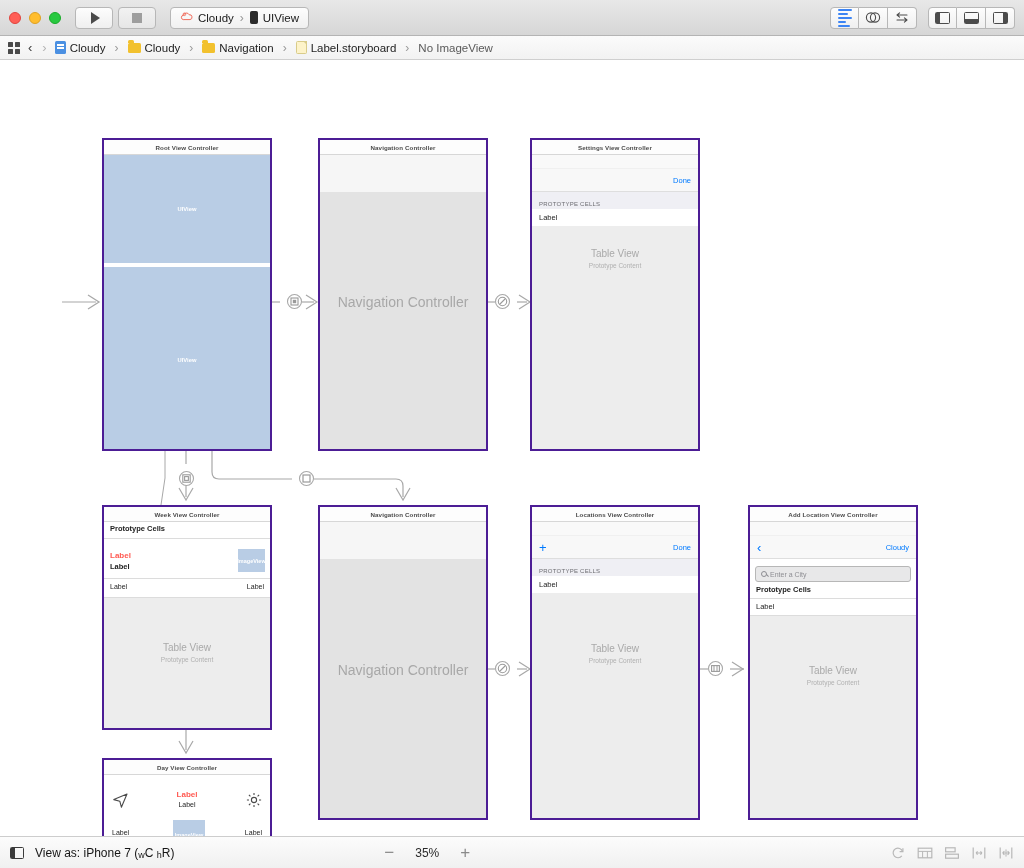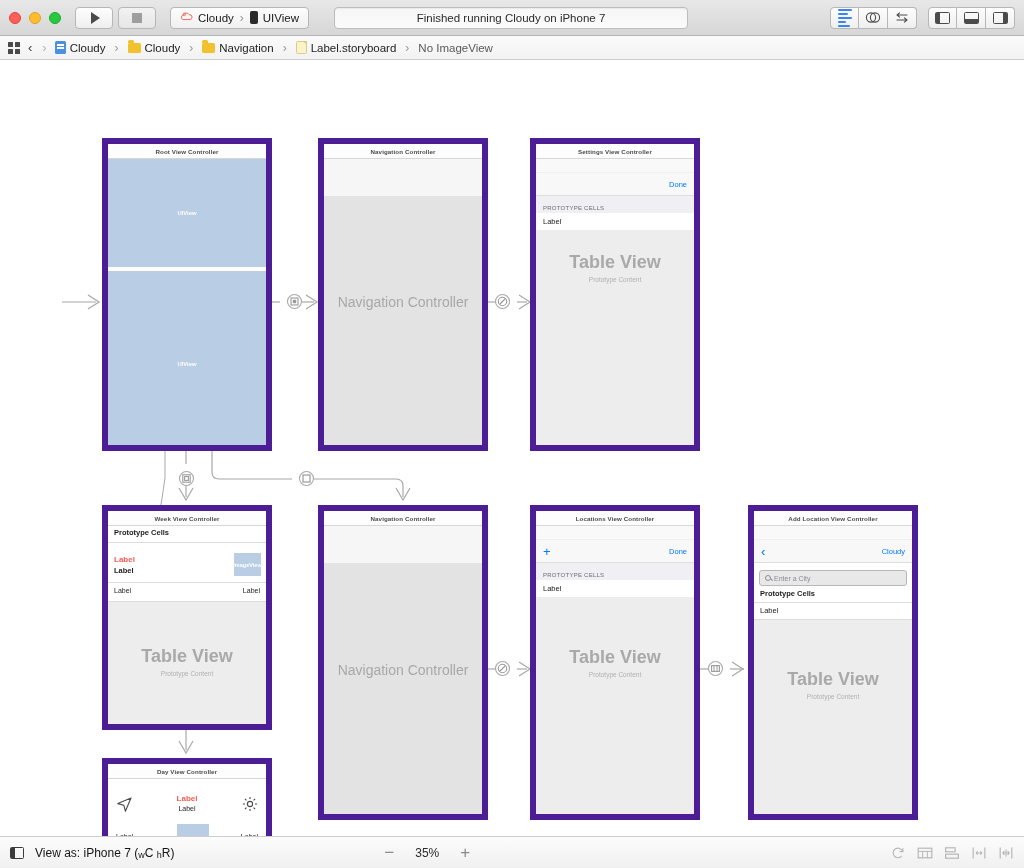--- a/index.html
+++ b/index.html
@@ -120,21 +120,21 @@
   
   #canvas {
     position: relative;
     width: 1024px;
     height: 808px;
     background: #ffffff;
     overflow: hidden;
   }
 
   
-  .scene { position: absolute; background: #f0abfc; border: 6px solid #4c1d95; }
+  .scene { position: absolute; background: #f0abfc; border: 2px solid #4c1d95; }
   .scene-title {
     height: 15px; border-bottom: 1px solid #d7d7d7;
     background: #fdfdfd;
     display: flex; align-items: center; justify-content: center;
     font-size: 6.2px; font-weight: bold; color: #4a4a4a;
     letter-spacing: .1px;
   }
   .scene-body { position: relative; height: calc(100% - 15px); overflow: hidden; background: #fff; }
 
   
@@ -159,21 +159,21 @@
     display: flex; align-items: center; padding: 0 7px;
     font-size: 7.5px; color: #1c1c1c;
   }
   .tableview-fill {
     position: absolute; left: 0; right: 0; bottom: 0; top: 0;
     background: #ededed;
     display: flex; flex-direction: column;
     align-items: center; justify-content: flex-start;
     padding-top: 22px;
   }
-  .tv-title { font-size: 18px; color: #a9a9a9; font-weight: 700; }
+  .tv-title { font-size: 10px; color: #a9a9a9; font-weight: 400; }
   .tv-sub { font-size: 6.5px; color: #b0b0b0; margin-top: 3px; }
 
   
   .navctl-fill {
     position: absolute; left:0; right:0; top:0; bottom:0;
     background: #e3e3e3;
   }
   .navctl-top { height: 37px; background: #f6f6f6; }
   .navctl-label {
     position: absolute; left: 0; right: 0; top: 0; bottom: 0;
@@ -277,23 +277,20 @@
         <path d="M3.2 8.6a2.2 2.2 0 0 1 .3-4.36 3 3 0 0 1 5.62-.5 2.1 2.1 0 0 1 .9 4.86z" fill="none" stroke="#f06a5a" stroke-width="1"></path>
         <circle cx="4.4" cy="3.3" r="1.3" fill="none" stroke="#f06a5a" stroke-width=".9"></circle>
       </svg>
     </span>
     <span>Cloudy</span>
     <span class="scheme-sep">›</span>
     <span class="dev-ico"></span>
     <span>UIView</span>
   </div>
 
-  <div id="status-box">
-    <span>Finished running Cloudy on iPhone 7</span>
-  </div>
 
   <div id="tb-right">
     <div class="seg-group">
       <div class="seg">
         <span class="ed-lines">
             <i></i>
             <i></i>
             <i></i>
             <i></i>
             <i></i>

